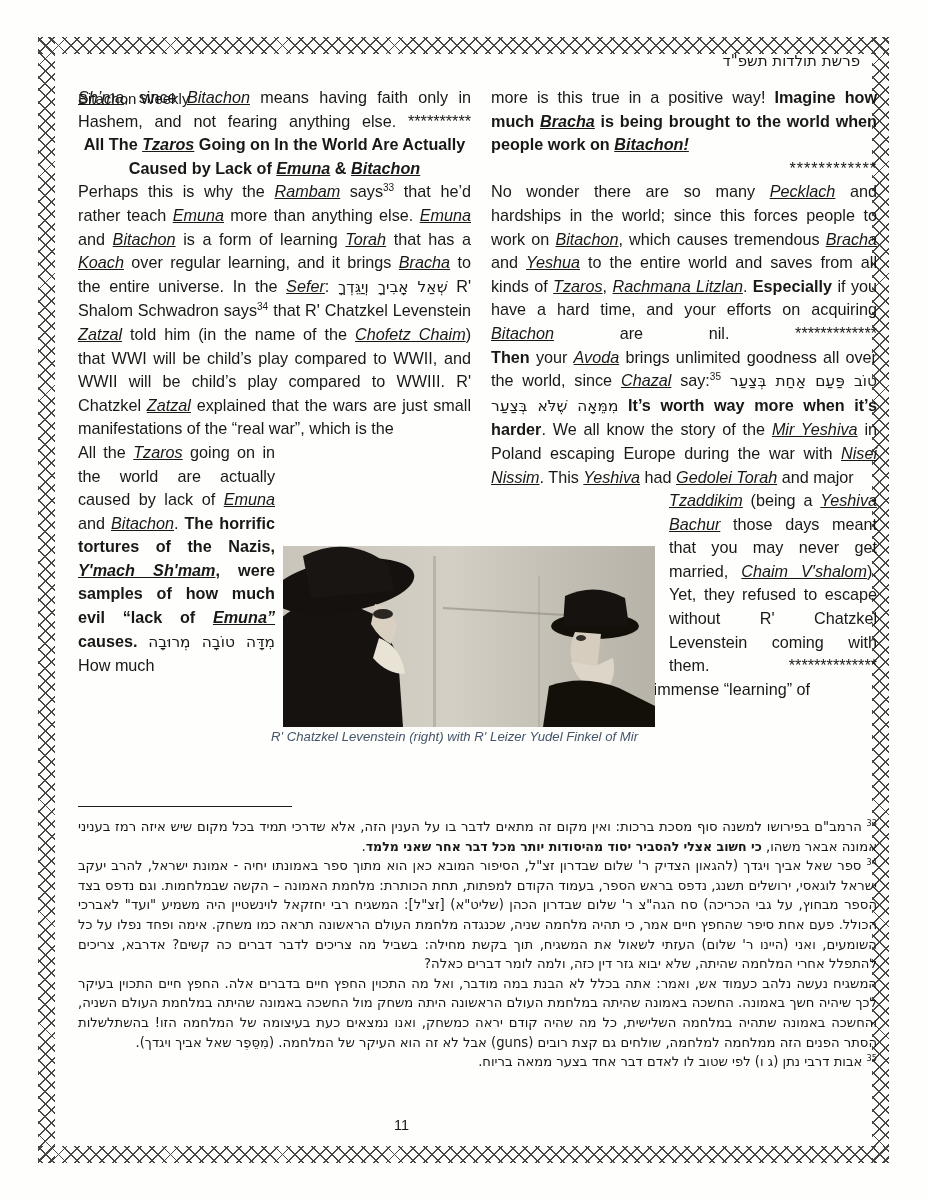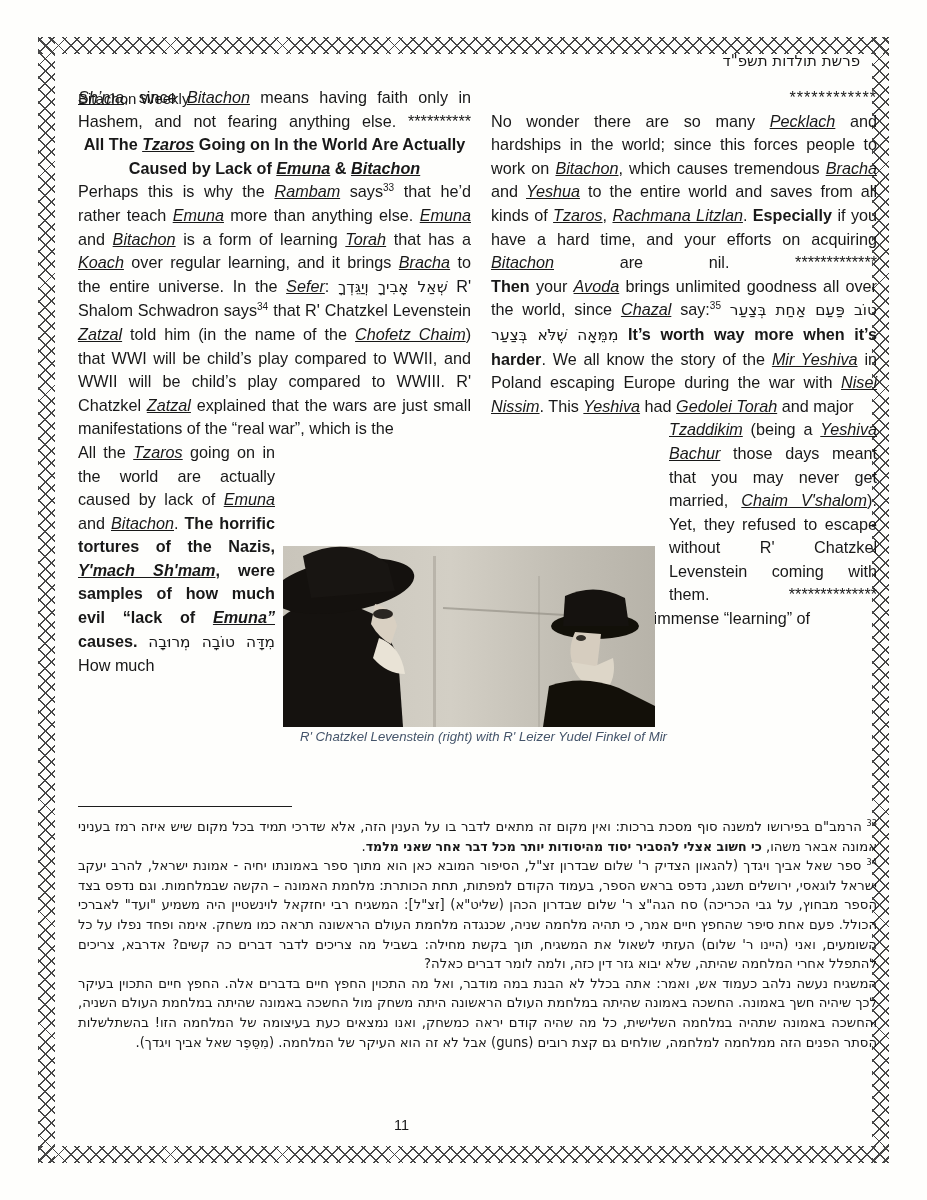--- a/index.html
+++ b/index.html
@@ -28,21 +28,21 @@
   .stars-line{text-align:right;letter-spacing:1px;}
   .b{font-weight:bold;}
   .it{font-style:italic;text-decoration:underline;}
   .he{font-family:"DejaVu Sans",sans-serif;direction:rtl;unicode-bidi:isolate;font-size:0.95em;margin-top:37px;}
   .sup{vertical-align:super;font-size:0.62em;line-height:0;}
   .sp-r{float:right;width:196px;height:212px;}
   .sp-l{float:left;width:178px;height:188px;}
 
   .photo{position:absolute;left:283px;top:546px;width:372px;height:181px;}
   .photo svg{display:block;width:100%;height:100%;}
-  .caption{position:absolute;left:271px;top:729px;width:396px;text-align:right;
+  .caption{position:absolute;left:271px;top:729px;width:396px;text-align:left;
            font-style:italic;font-size:13.2px;color:#44546a;}
 
   .fnsep{position:absolute;left:78px;top:806px;width:214px;border-top:1.6px solid #1c1c1c;}
   .footnotes{position:absolute;left:78px;top:817px;width:799px;direction:rtl;text-align:justify;
              font-family:"DejaVu Sans",sans-serif;font-size:13.2px;line-height:19.6px;}
   .footnotes p{margin:0;}
   .pagenum{position:absolute;left:0;top:1117px;width:803px;text-align:center;font-size:14.5px;}
 </style>
 </head>
 <body>
@@ -59,20 +59,21 @@
 
   <div class="col col-left">
     <p class="jl"><span class="it">Sh’ma</span><span>, since </span><span class="it">Bitachon</span><span> means having faith only in Hashem, and not fearing anything else. </span><span>**********</span></p>
     <p class="heading"><span class="b">All The </span><span class="b it">Tzaros</span><span class="b"> Going on In the World Are Actually Caused by Lack of </span><span class="b it">Emuna</span><span class="b"> &amp; </span><span class="b it">Bitachon</span></p>
     <p><span>Perhaps this is why the </span><span class="it">Rambam</span><span> says</span><span class="sup">33</span><span> that he’d rather teach </span><span class="it">Emuna</span><span> more than anything else. </span><span class="it">Emuna</span><span> and </span><span class="it">Bitachon</span><span> is a form of learning </span><span class="it">Torah</span><span> that has a </span><span class="it">Koach</span><span> over regular learning, and it brings </span><span class="it">Bracha</span><span> to the entire universe. In the </span><span class="it">Sefer</span><span>: </span><span class="he">שְׁאַל אָבִיךָ וְיַגֵּדְךָ</span><span> R' Shalom Schwadron says</span><span class="sup">34</span><span> that R' Chatzkel Levenstein </span><span class="it">Zatzal</span><span> told him (in the name of the </span><span class="it">Chofetz Chaim</span><span>) that WWI will be child’s play compared to WWII, and WWII will be child’s play compared to WWIII. R' Chatzkel </span><span class="it">Zatzal</span><span> explained that the wars are just small manifestations of the “real war”, which is the</span></p>
     <div class="sp-r"></div>
     <p><span>All the </span><span class="it">Tzaros</span><span> going on in the world are actually caused by lack of </span><span class="it">Emuna</span><span> and </span><span class="it">Bitachon</span><span>. </span><span class="b">The horrific tortures of the Nazis, </span><span class="b it">Y'mach Sh'mam</span><span class="b">, were samples of how much evil “lack of </span><span class="b it">Emuna”</span><span class="b"> causes.</span><span> </span><span class="he">מִדָּה טוֹבָה מְרוּבָה</span><span> How much</span></p>
   </div>
 
   <div class="col col-right">
+    <p><span>more is this true in a positive way! </span><span class="b">Imagine how much </span><span class="b it">Bracha</span><span class="b"> is being brought to the world when people work on </span><span class="b it">Bitachon!</span></p>
     <div class="stars-line">************</div>
     <p class="jl"><span>No wonder there are so many </span><span class="it">Pecklach</span><span> and hardships in the world; since this forces people to work on </span><span class="it">Bitachon</span><span>, which causes tremendous </span><span class="it">Bracha</span><span> and </span><span class="it">Yeshua</span><span> to the entire world and saves from all kinds of </span><span class="it">Tzaros</span><span>, </span><span class="it">Rachmana Litzlan</span><span>. </span><span class="b">Especially</span><span> if you have a hard time, and your efforts on acquiring </span><span class="it">Bitachon</span><span> are nil. </span><span>*************</span></p>
     <p><span class="b">Then</span><span> your </span><span class="it">Avoda</span><span> brings unlimited goodness all over the world, since </span><span class="it">Chazal</span><span> say:</span><span class="sup">35</span><span> </span><span class="he">טוֹב פַּעַם אַחַת בְּצַעַר מִמֵּאָה שֶׁלֹּא בְּצַעַר</span><span> </span><span class="b">It’s worth way more when it’s harder</span><span>. We all know the story of the </span><span class="it">Mir Yeshiva</span><span> in Poland escaping Europe during the war with </span><span class="it">Nisei Nissim</span><span>. This </span><span class="it">Yeshiva</span><span> had </span><span class="it">Gedolei Torah</span><span> and major</span></p>
     <div class="sp-l"></div>
     <p class="jl"><span class="it">Tzaddikim</span><span> (being a </span><span class="it">Yeshiva Bachur</span><span> those days meant that you may never get married, </span><span class="it">Chaim V'shalom</span><span>). Yet, they refused to escape without R' Chatzkel Levenstein coming with them. </span><span>**************</span></p>
     <p><span>What’s wrong with the immense “learning” of</span></p>
   </div>
 
   <div class="photo">
     <svg viewBox="0 0 372 181" preserveAspectRatio="none">
@@ -105,17 +106,18 @@
     </svg>
   </div>
   <div class="caption">R' Chatzkel Levenstein (right) with R' Leizer Yudel Finkel of Mir</div>
 
   <div class="fnsep"></div>
 
   <div class="footnotes">
     <p><span class="sup">33</span><span> הרמב"ם בפירושו למשנה סוף מסכת ברכות: ואין מקום זה מתאים לדבר בו על הענין הזה, אלא שדרכי תמיד בכל מקום שיש איזה רמז בעניני אמונה אבאר משהו, </span><span class="b he">כי חשוב אצלי להסביר יסוד מהיסודות יותר מכל דבר אחר שאני מלמד</span><span>.</span></p>
     <p><span class="sup">34</span><span> ספר שאל אביך ויגדך (להגאון הצדיק ר' שלום שבדרון זצ"ל, הסיפור המובא כאן הוא מתוך ספר באמונתו יחיה - אמונת ישראל, להרב יעקב ישראל לוגאסי, ירושלים תשנג, נדפס בראש הספר, בעמוד הקודם למפתות, תחת הכותרת: מלחמת האמונה – הקשה שבמלחמות. וגם נדפס בצד הספר מבחוץ, על גבי הכריכה) סח הגה"צ ר' שלום שבדרון הכהן (שליט"א) [זצ"ל]: המשגיח רבי יחזקאל לוינשטיין היה משמיע "ועד" לאברכי הכולל. פעם אחת סיפר שהחפץ חיים אמר, כי תהיה מלחמה שניה, שכנגדה מלחמת העולם הראשונה תראה כמו משחק. אימה ופחד נפלו על כל השומעים, ואני (היינו ר' שלום) העזתי לשאול את המשגיח, תוך בקשת מחילה: בשביל מה צריכים לדבר דברים כה קשים? אדרבא, צריכים להתפלל אחרי המלחמה שהיתה, שלא יבוא גזר דין כזה, ולמה לומר דברים כאלה?</span></p>
     <p><span>המשגיח נעשה נלהב כעמוד אש, ואמר: אתה בכלל לא הבנת במה מודבר, ואל מה התכוין החפץ חיים בדברים אלה. החפץ חיים התכוין בעיקר לכך שיהיה חשך באמונה. החשכה באמונה שהיתה במלחמת העולם הראשונה היתה משחק מול החשכה באמונה שהיתה במלחמת העולם השניה, והחשכה באמונה שתהיה במלחמה השלישית, כל מה שהיה קודם יראה כמשחק, ואנו נמצאים כעת בעיצומה של המלחמה הזו! בהשתלשלות הסתר הפנים הזה ממלחמה למלחמה, שולחים גם קצת רובים (guns) אבל לא זה הוא העיקר של המלחמה. (מִסֵּפֶר שאל אביך ויגדך).</span></p>
+    <p><span class="sup">35</span><span> אבות דרבי נתן (ג ו) לפי שטוב לו לאדם דבר אחד בצער ממאה בריוח.</span></p>
   </div>
 
   <div class="pagenum">11</div>
 
 </div>
 
 </body></html>

